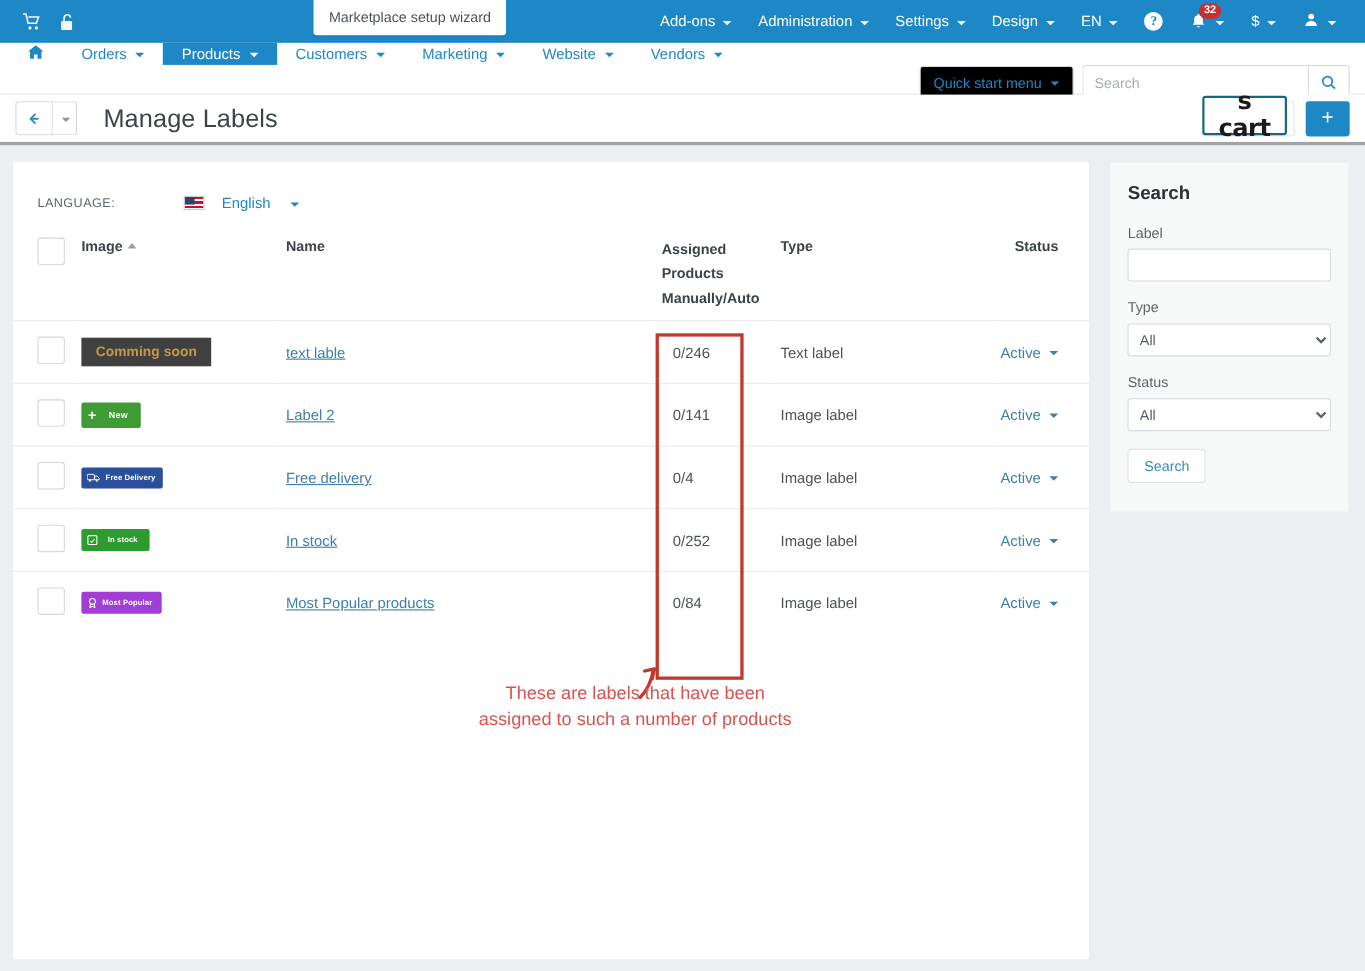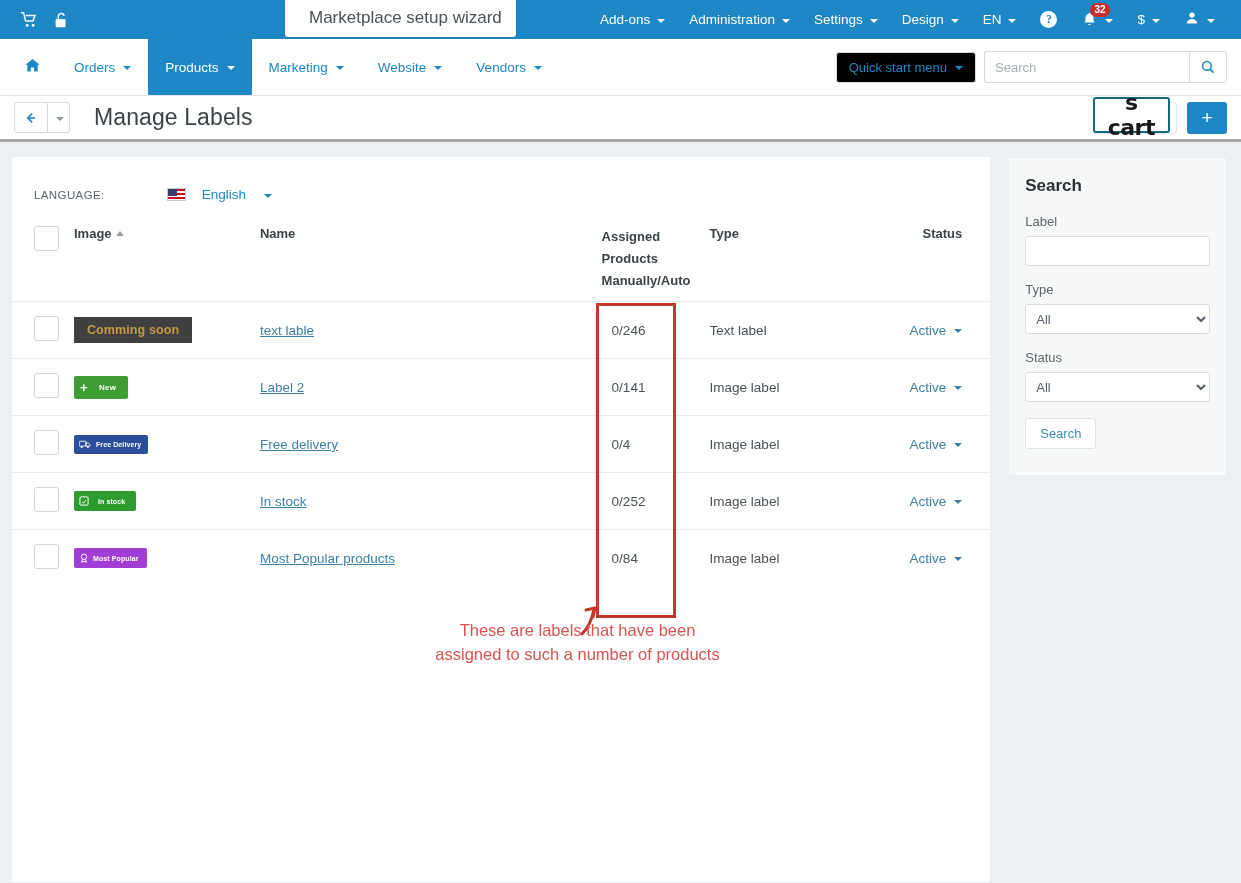--- a/index.html
+++ b/index.html
@@ -22,22 +22,22 @@
     position:relative;
     color:#fff;
   }
   .topbar-left { display:flex; align-items:center; gap:14px; padding-left:12px; }
   .tb-ico { width:18px; height:18px; display:inline-block; opacity:.95; }
   .tb-ico svg { display:block; }
   .wizard-btn {
     position:absolute; left:285px; top:0;
     background:#fff; color:#4b5358;
     border-radius:0 0 3px 3px;
-    padding:8px 14px 9px 24px;
-    font-size:17px;
+    padding:8px 14px 9px 14px;
+    font-size:13px;
     white-space:nowrap;
     box-shadow:0 1px 2px rgba(0,0,0,.08);
   }
   .topbar-right {
     margin-left:auto; display:flex; align-items:center; gap:0;
     padding-right:6px;
   }
   .tnav {
     color:#fff; font-size:13.5px;
     padding:6px 12px; white-space:nowrap;
@@ -63,24 +63,25 @@
   .badge-count {
     position:absolute; top:-8px; left:9px;
     background:#c9302c; color:#fff;
     font-size:10px; font-weight:bold;
     border-radius:9px; padding:1px 4px 2px 4px;
     line-height:1.1; min-width:18px; text-align:center;
   }
 
   
   .subnav {
-    height:57px; background:#fff;
+    height:47px; background:#fff;
     display:flex; align-items:stretch;
     border-bottom:1px solid #e2e6e8;
     position:relative;
+    flex-direction:column;
   }
   .subnav-items { display:flex; align-items:stretch; padding-left:6px; }
   .snav {
     display:flex; align-items:center; gap:6px;
     padding:0 17px; font-size:13.5px;
     color:#1e87c6; cursor:default; white-space:nowrap;
   }
   .snav.home { color:#1e87c6; padding:0 16px 0 18px; }
   .snav.active { background:#1e87c6; color:#fff; }
   .subnav-right {
@@ -394,20 +395,24 @@
     </div>
     <div class="snav">
       <span>Orders</span>
       <i class="caret"></i>
     </div>
     <div class="snav active">
       <span>Products</span>
       <i class="caret"></i>
     </div>
     <div class="snav">
+      <span>Customers</span>
+      <i class="caret"></i>
+    </div>
+    <div class="snav">
       <span>Marketing</span>
       <i class="caret"></i>
     </div>
     <div class="snav">
       <span>Website</span>
       <i class="caret"></i>
     </div>
     <div class="snav">
       <span>Vendors</span>
       <i class="caret"></i>

